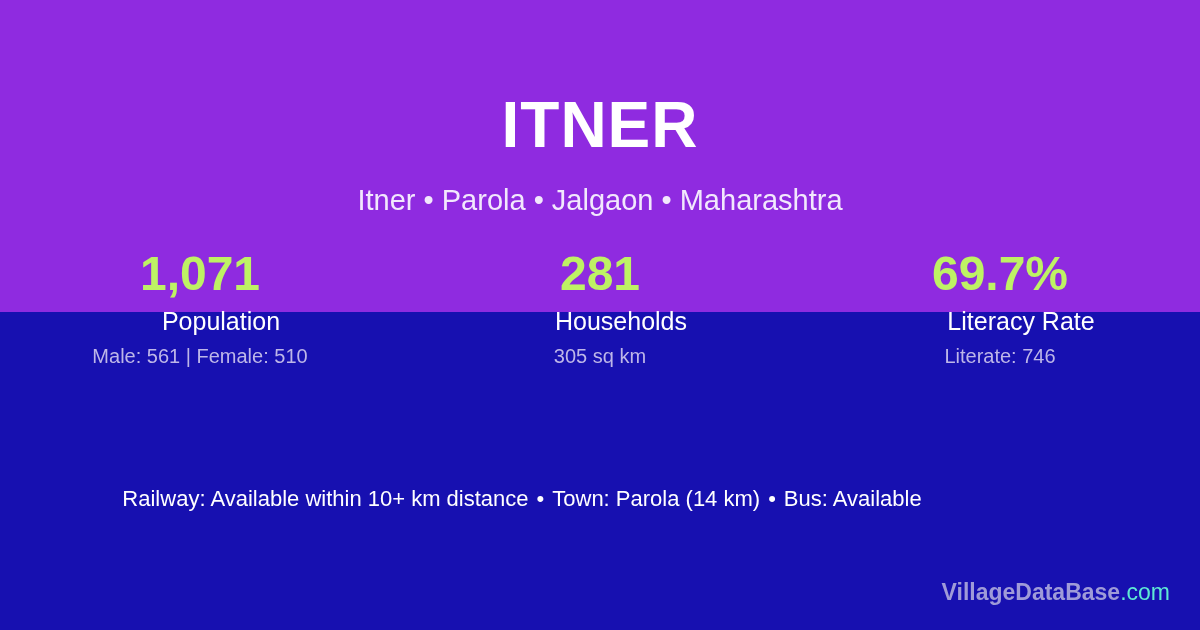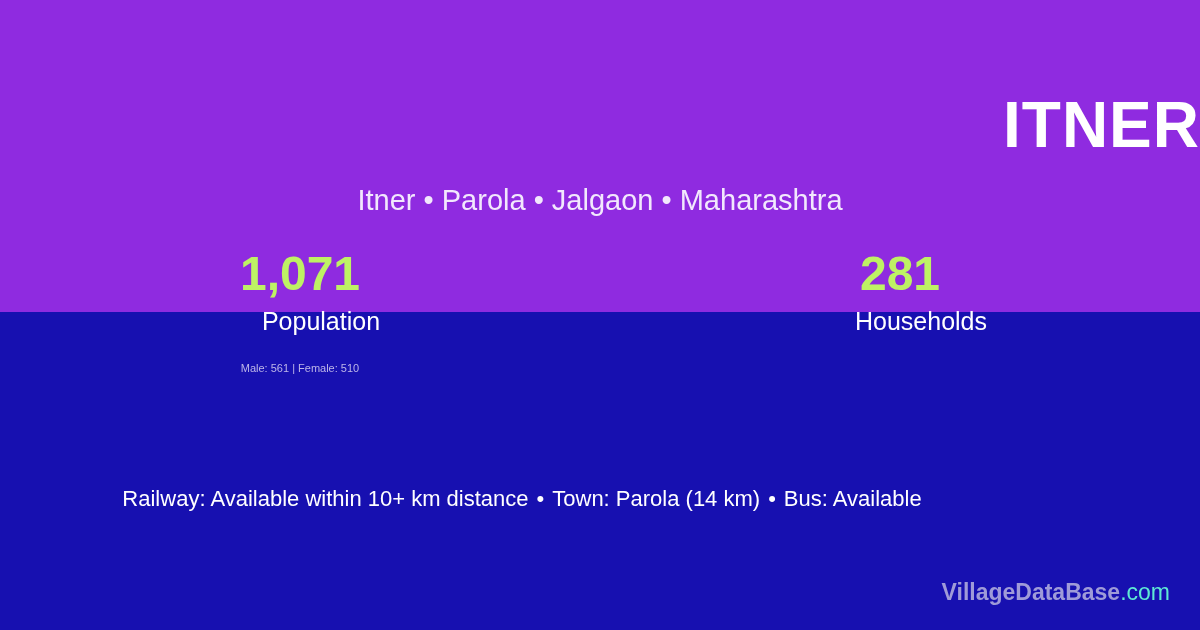--- a/index.html
+++ b/index.html
@@ -34,21 +34,21 @@
     top: 312px;
     width: 1200px;
     height: 318px;
     background: #1710b0;
   }
   .title {
     position: absolute;
     left: 0;
     top: 88px;
     width: 1200px;
-    text-align: right;
+    text-align: center;
     color: #ffffff;
     font-size: 64px;
     font-weight: bold;
     letter-spacing: 1px;
     line-height: 74px;
   }
   .subtitle {
     position: absolute;
     left: 0;
     top: 183px;
@@ -79,24 +79,24 @@
   .stat-label {
     color: #ffffff;
     font-size: 25px;
     font-weight: normal;
     line-height: 32px;
     margin-top: 2px;
     padding-left: 42px;
   }
   .stat-sub {
     color: #bdb6e8;
-    font-size: 11px;
+    font-size: 20px;
     font-weight: normal;
     line-height: 22px;
-    margin-top: 20px;
+    margin-top: 8px;
   }
   .facilities {
     position: absolute;
     left: 0;
     top: 484px;
     width: 1044px;
     text-align: center;
     color: #ffffff;
     font-size: 22px;
     line-height: 30px;
@@ -134,22 +134,28 @@
 
     <div class="stat">
       <div class="stat-value">1,071</div>
       <div class="stat-label">Population</div>
       <div class="stat-sub">Male: 561 | Female: 510</div>
     </div>
 
     <div class="stat">
       <div class="stat-value">281</div>
       <div class="stat-label">Households</div>
+      <div class="stat-sub">305 sq km</div>
     </div>
 
+    <div class="stat">
+      <div class="stat-value">69.7%</div>
+      <div class="stat-label">Literacy Rate</div>
+      <div class="stat-sub">Literate: 746</div>
+    </div>
 
   </div>
 
   <div class="facilities">
     <span>Railway: Available within 10+ km distance</span><span class="sep">•</span><span>Town: Parola (14 km)</span><span class="sep">•</span><span>Bus: Available</span>
   </div>
 
   <div class="brand"><span>VillageDataBase</span><span class="brand-tld">.com</span></div>
 
 </div>

